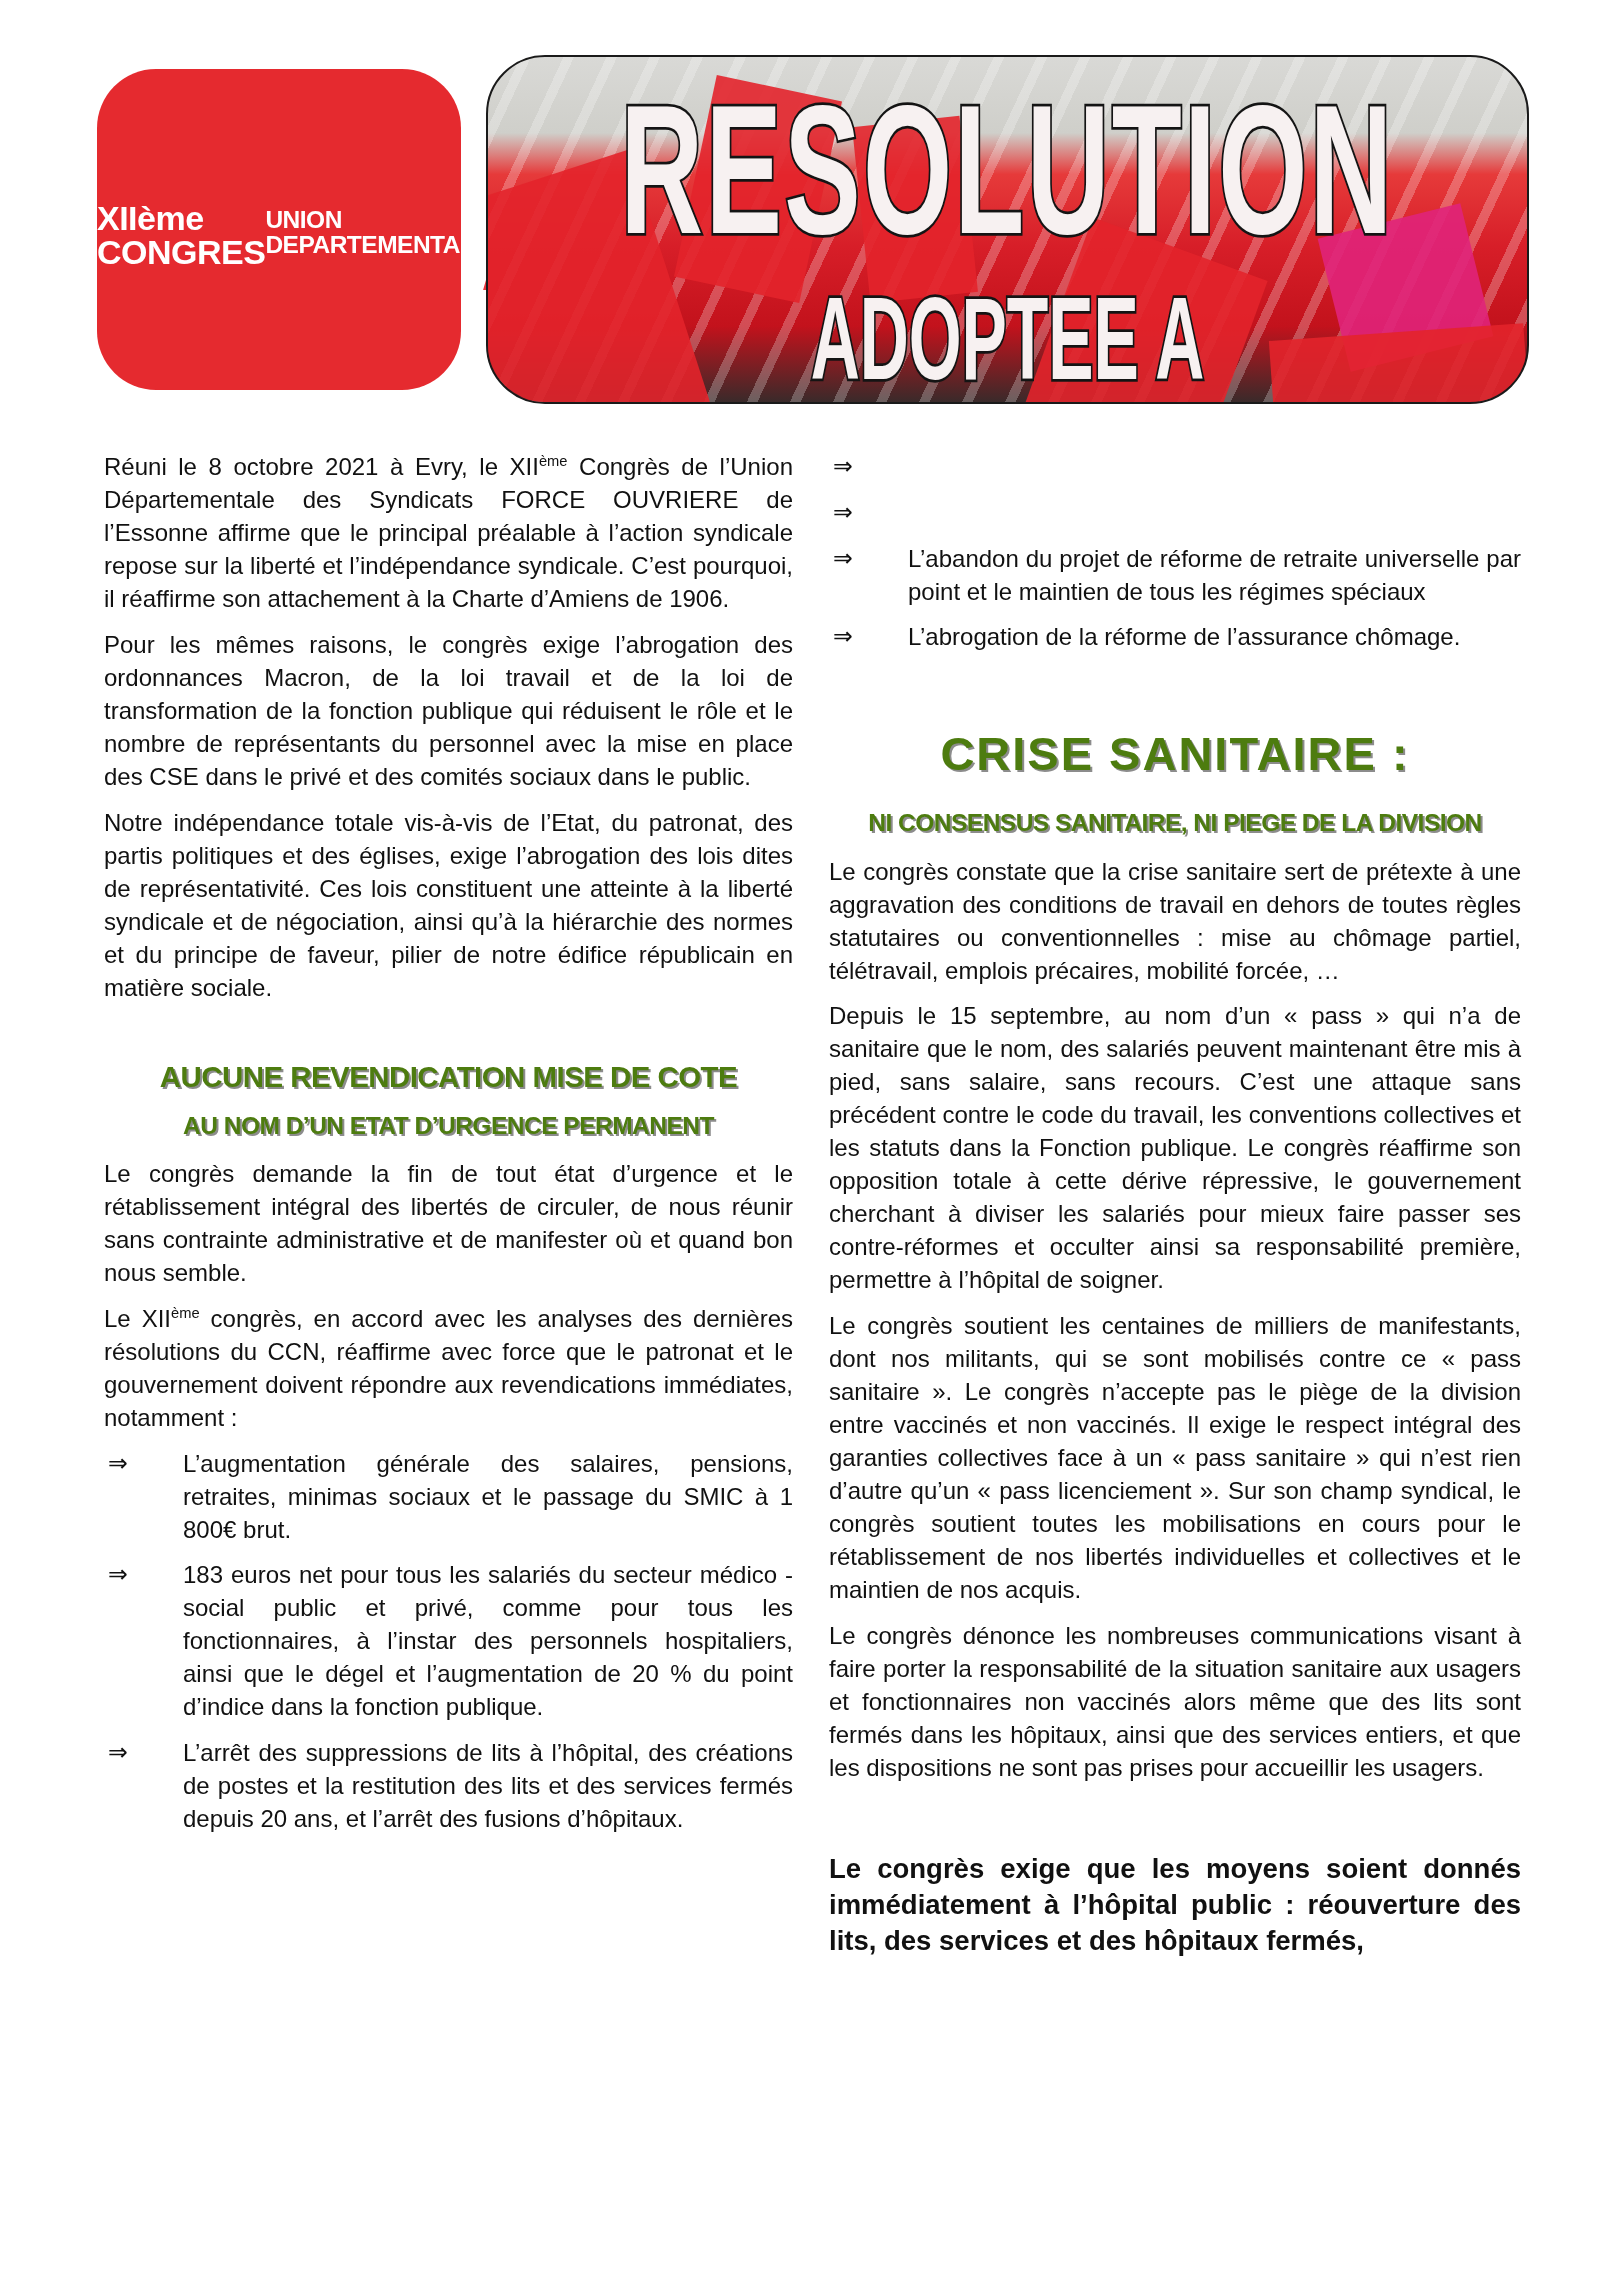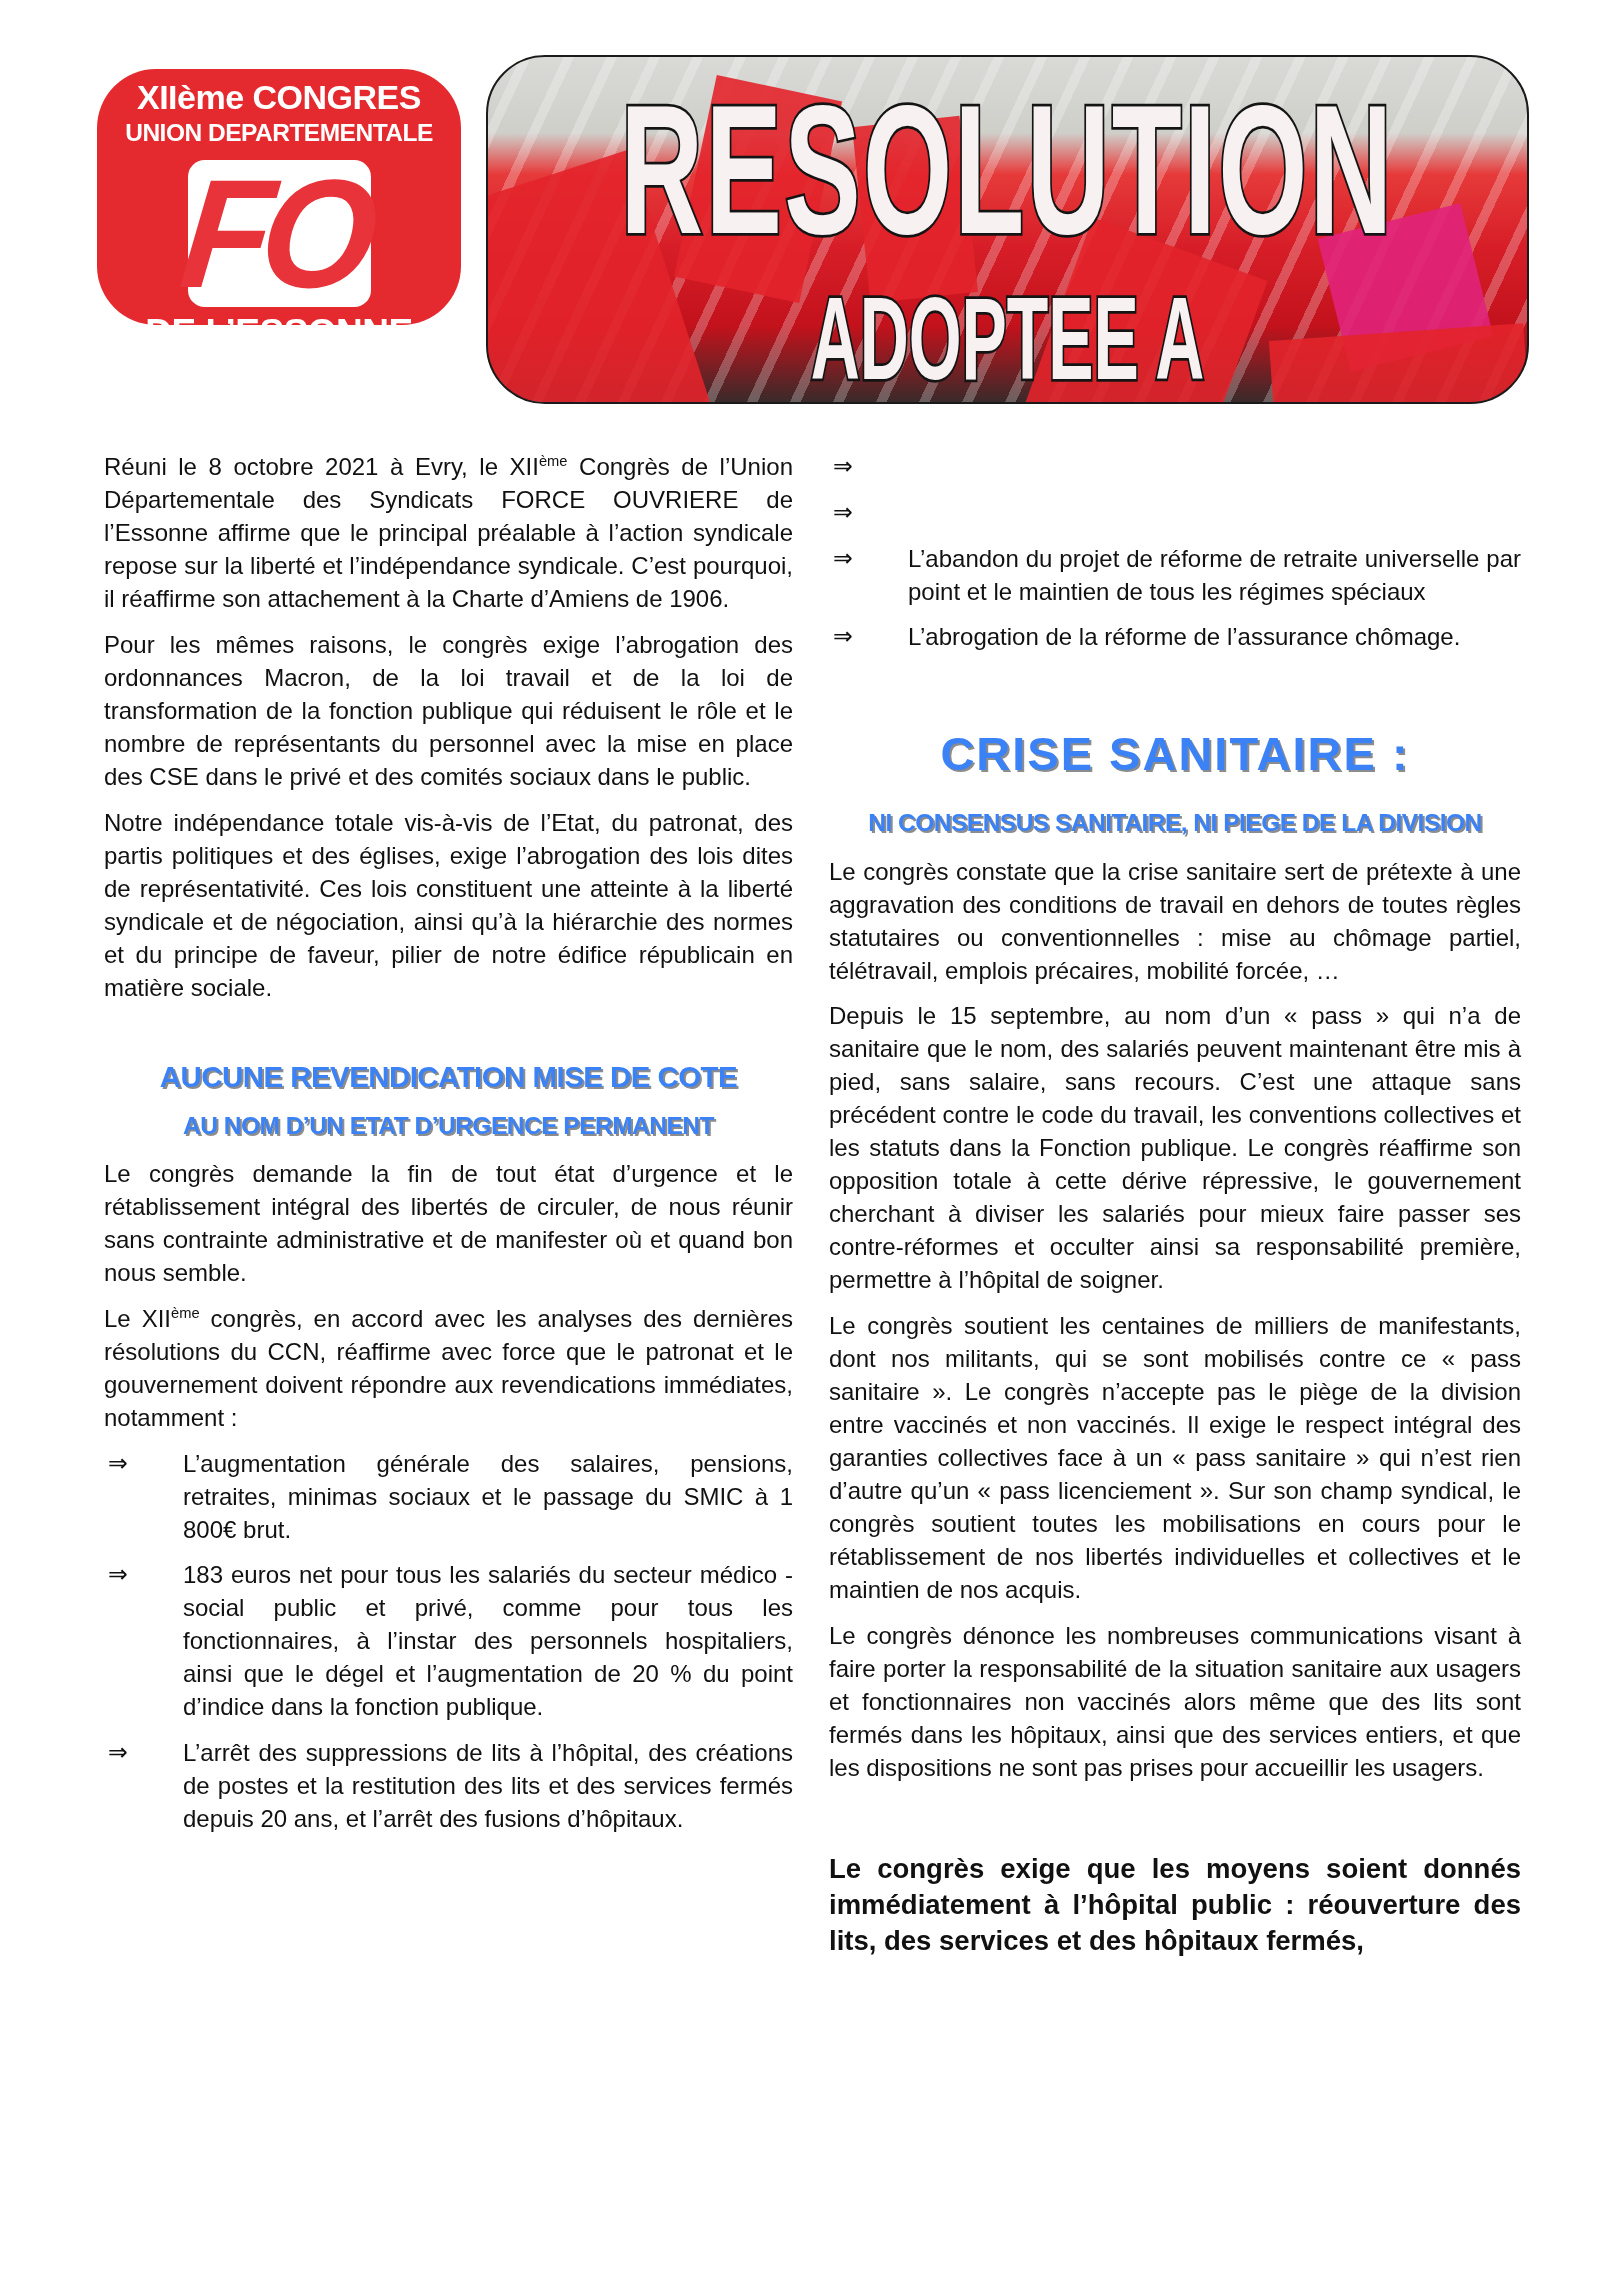--- a/index.html
+++ b/index.html
@@ -1,23 +1,23 @@
 <!DOCTYPE html>
 <html style="font-size:7.9px"><head>
 <meta charset="utf-8">
 <style>
   * { box-sizing: border-box; margin: 0; padding: 0; }
   html, body { width: 1623px; height: 2295px; background: #ffffff; overflow: hidden; }
   body { position: relative; font-family: "Liberation Sans", sans-serif; color: #111; }
 
   
   .logo-card {
-    position: absolute; left: 97px; top: 69px; width: 364px; height: 256px;
+    position: absolute; left: 97px; top: 69px; width: 364px; height: 321px;
     background: #e52a2f; border-radius: 59px;
-    display: flex; flex-direction: column; align-items: center;
+    display: flex; flex-direction: row; align-items: center;
     color: #fff; font-family: "Liberation Sans", sans-serif; font-weight: bold;
   }
   .logo-line1 { margin-top: 10.8px; font-size: 34px; letter-spacing: -0.5px; line-height: 1; }
   .logo-line2 { margin-top: 6.9px; font-size: 24.5px; letter-spacing: -0.5px; line-height: 1; }
   .fo-box {
     margin-top: 14.7px; width: 183px; height: 166px; background: #ffffff;
     border-radius: 16.7px; display: flex; align-items: center; justify-content: center;
   }
   .fo-text {
     color: #e8333a; font-size: 147px; font-weight: bold; font-style: italic;
@@ -51,21 +51,21 @@
   .col-right { left: 829px; width: 692px; }
   .para { text-align: justify; margin-bottom: 12.8px; }
   .para sup { font-size: 14.7px; line-height: 0; vertical-align: super; }
   .para-bold { font-weight: bold; font-size: 27.5px; line-height: 36px; text-align: justify; }
 
   .bullet { display: flex; margin-bottom: 12.8px; }
   .bullet-icon { width: 79px; flex: none; font-size: 23.6px; padding-left: 3.9px; }
   .bullet-text { flex: 1; text-align: justify; }
 
   .heading {
-    color: #3b82f6; font-weight: bold; text-align: center;
+    color: #4d7c0f; font-weight: bold; text-align: center;
     text-shadow: 2px 2px 0 #8c8c8c; letter-spacing: -0.5px;
   }
   .h-left-1 { font-size: 29.4px; line-height: 39px; margin-top: 53px; }
   .h-left-2 { font-size: 24.5px; line-height: 34px; margin-top: 13.7px; margin-bottom: 13.7px; }
   .h-right-1 { font-size: 47px; line-height: 54px; margin-top: 74px; letter-spacing: 2px; }
   .h-right-2 { font-size: 24.5px; line-height: 34px; margin-top: 24.5px; margin-bottom: 14.7px; }
   .spacer-bold { height: 54px; }
 </style>
 </head>
 <body>

